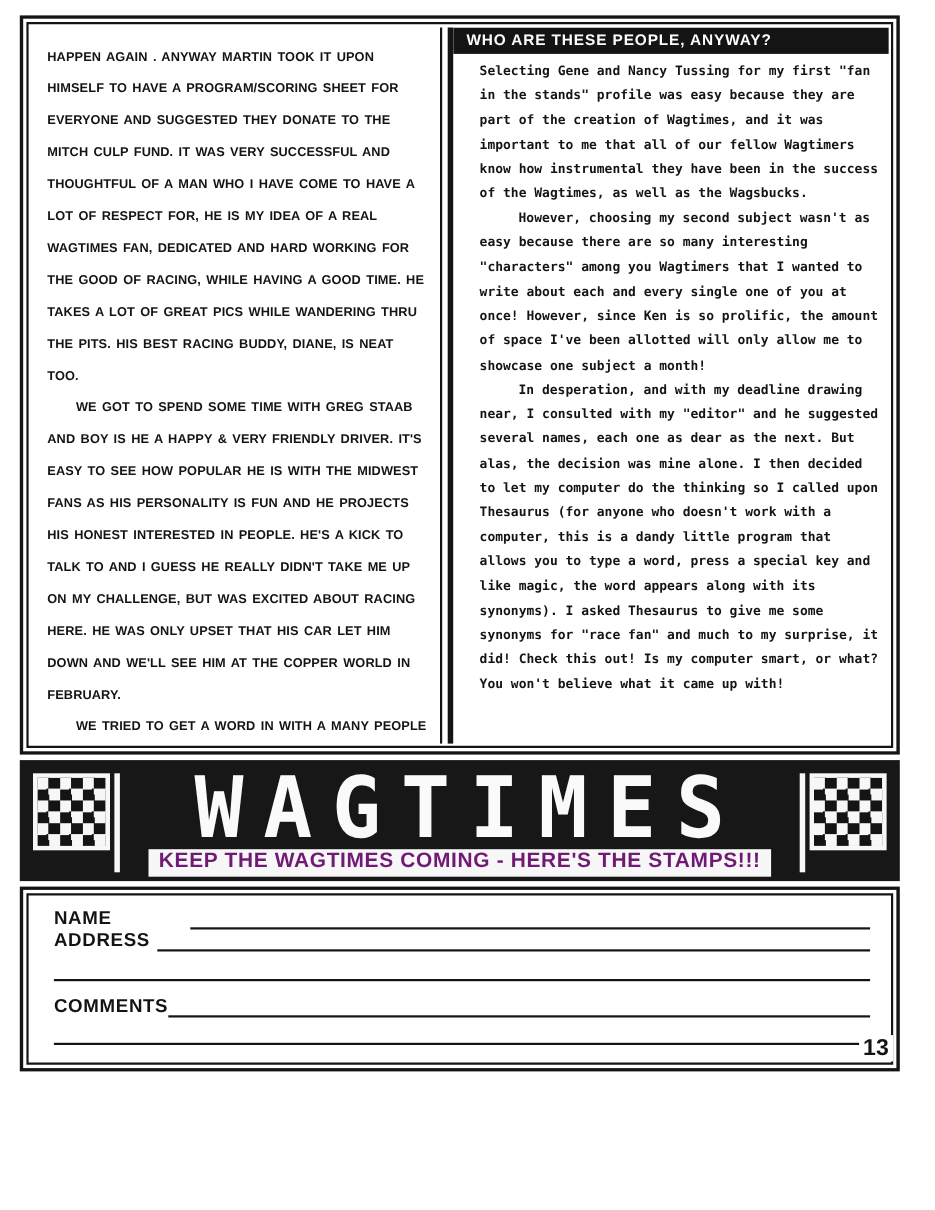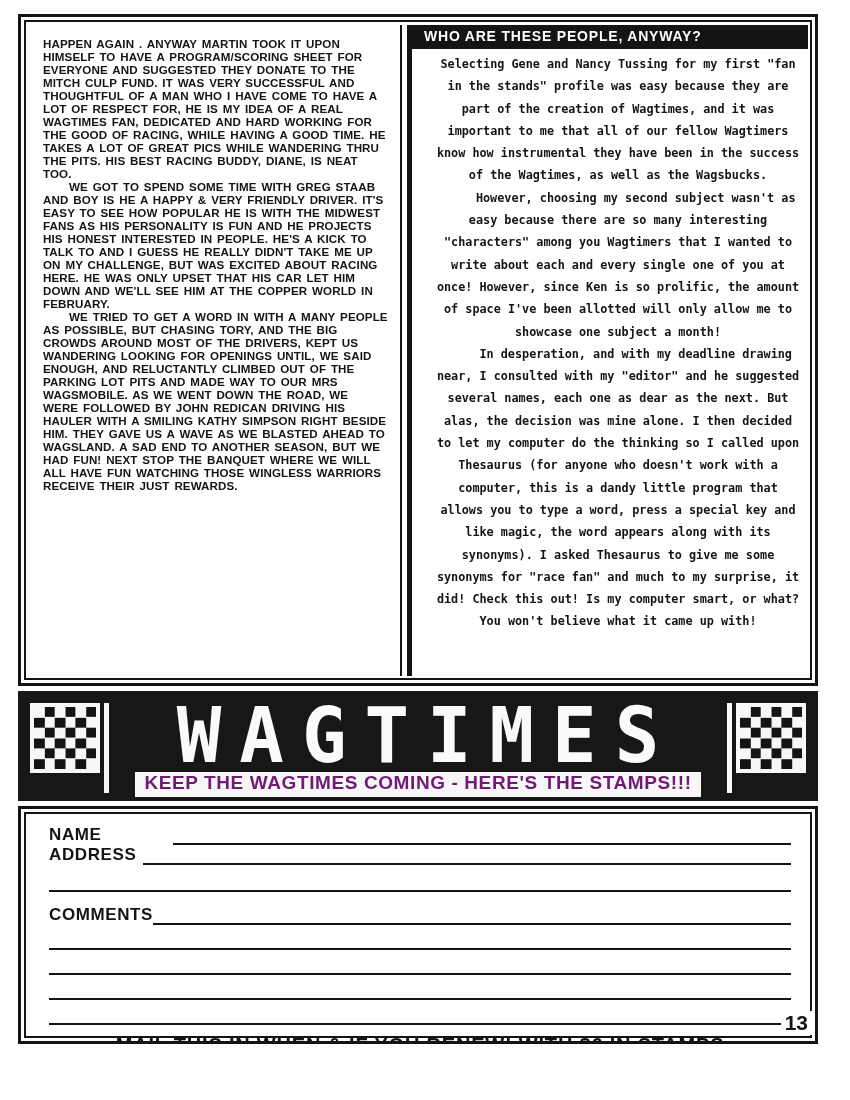--- a/index.html
+++ b/index.html
@@ -11,37 +11,37 @@
   
   .top-section {
     border:3px solid #141414;
     box-shadow: inset 0 0 0 3px #fff, inset 0 0 0 5px #141414;
     height:672px; display:flex; padding:8px 7px 7px 7px; background:#fff;
   }
   .col-left { width:374px; border-right:2px solid #141414; padding:12px 12px 0 15px; overflow:hidden; }
   .col-right { flex:1; border-left:5px solid #141414; margin-left:5px; overflow:hidden; }
 
   .left-text p {
-    font-weight:bold; font-size:11.6px; line-height:13px;
+    font-weight:bold; font-size:11.6px; line-height:29px;
     letter-spacing:0.1px; word-spacing:1.5px;
   }
   .left-text p.ind { text-indent:26px; }
 
   .rc-header {
     background:#141414; color:#fdfdfd; font-weight:bold; font-size:14px;
     letter-spacing:0.8px; padding:3px 6px 5px 12px;
   }
   .rc-byline {
     font-family:"DejaVu Sans Mono", monospace; font-weight:bold; font-size:13px;
     text-align:right; padding:3px 46px 2px 0;
   }
   .rc-body { padding:4px 8px 0 24px; }
   .rc-body p {
     font-family:"DejaVu Sans Mono", monospace; font-weight:bold;
-    font-size:11.8px; line-height:22.3px;text-align:center;
+    font-size:11.8px; line-height:22.3px;
   }
   .rc-body p.ind { text-indent:3em; }
 
   
   .banner {
     position:relative; margin-top:5px; background:#171717; height:110px;
     padding:10px 12px 26px 12px; display:flex; align-items:flex-start;gap:28px;
   }
   .banner-title {
     flex:1; text-align:center; color:#fafafa;
@@ -64,21 +64,21 @@
     position:absolute; left:50%; bottom:4px; transform:translateX(-50%);
     width:566px; background:#f7f7f7; color:#701a75; text-align:center;
     font-weight:bold; font-size:19px; letter-spacing:0.6px; padding:0 0 3px 0;
     white-space:nowrap; overflow:hidden;
   }
 
   
   .form-box {
     position:relative; margin-top:5px; border:3px solid #141414;
     box-shadow: inset 0 0 0 3px #fff, inset 0 0 0 5px #141414;
-    height:238px; padding:16px 24px 6px 28px; overflow:hidden; background:#fff;
+    height:168px; padding:16px 24px 6px 28px; overflow:hidden; background:#fff;
   }
   .frow { display:flex; align-items:flex-end; }
   .flabel { font-weight:bold; font-size:17px; letter-spacing:0.6px; white-space:nowrap; }
   .wline { flex:1; border-bottom:2px solid #141414; height:2px; }
   .frow.name  .flabel { width:94px; }
   .frow.name  .wline  { margin-left:30px; }
   .frow.addr  { margin-top:0; }
   .frow.addr  .flabel { width:94px; }
   .frow.comm  { margin-top:13px; }
   .blank { border-bottom:2px solid #141414; height:0; margin-top:23px; }

